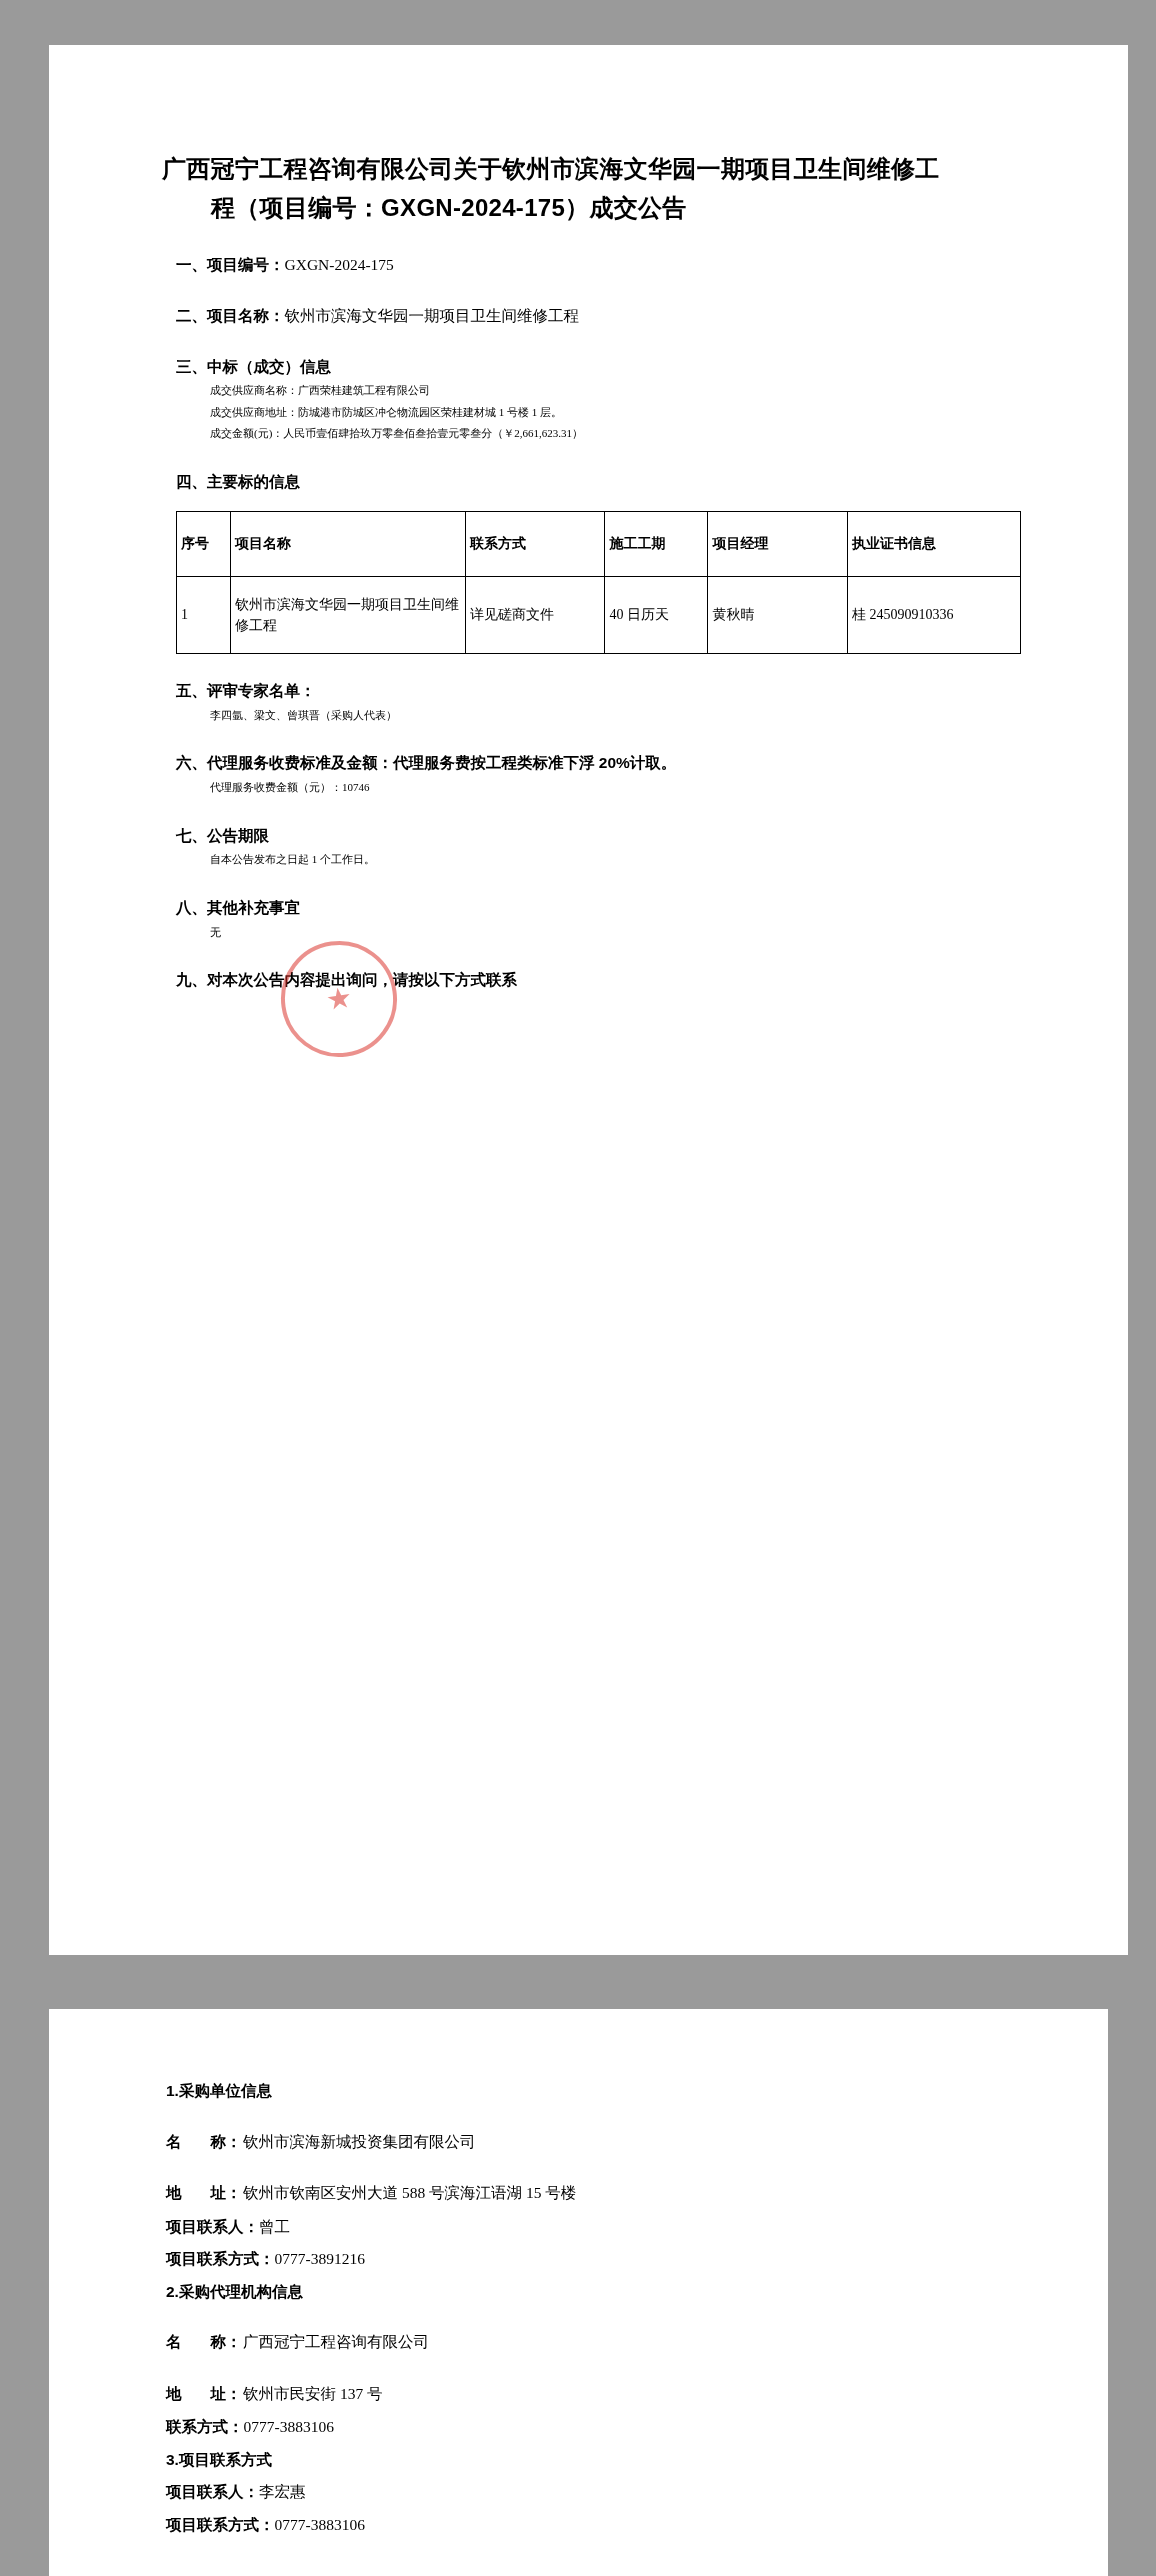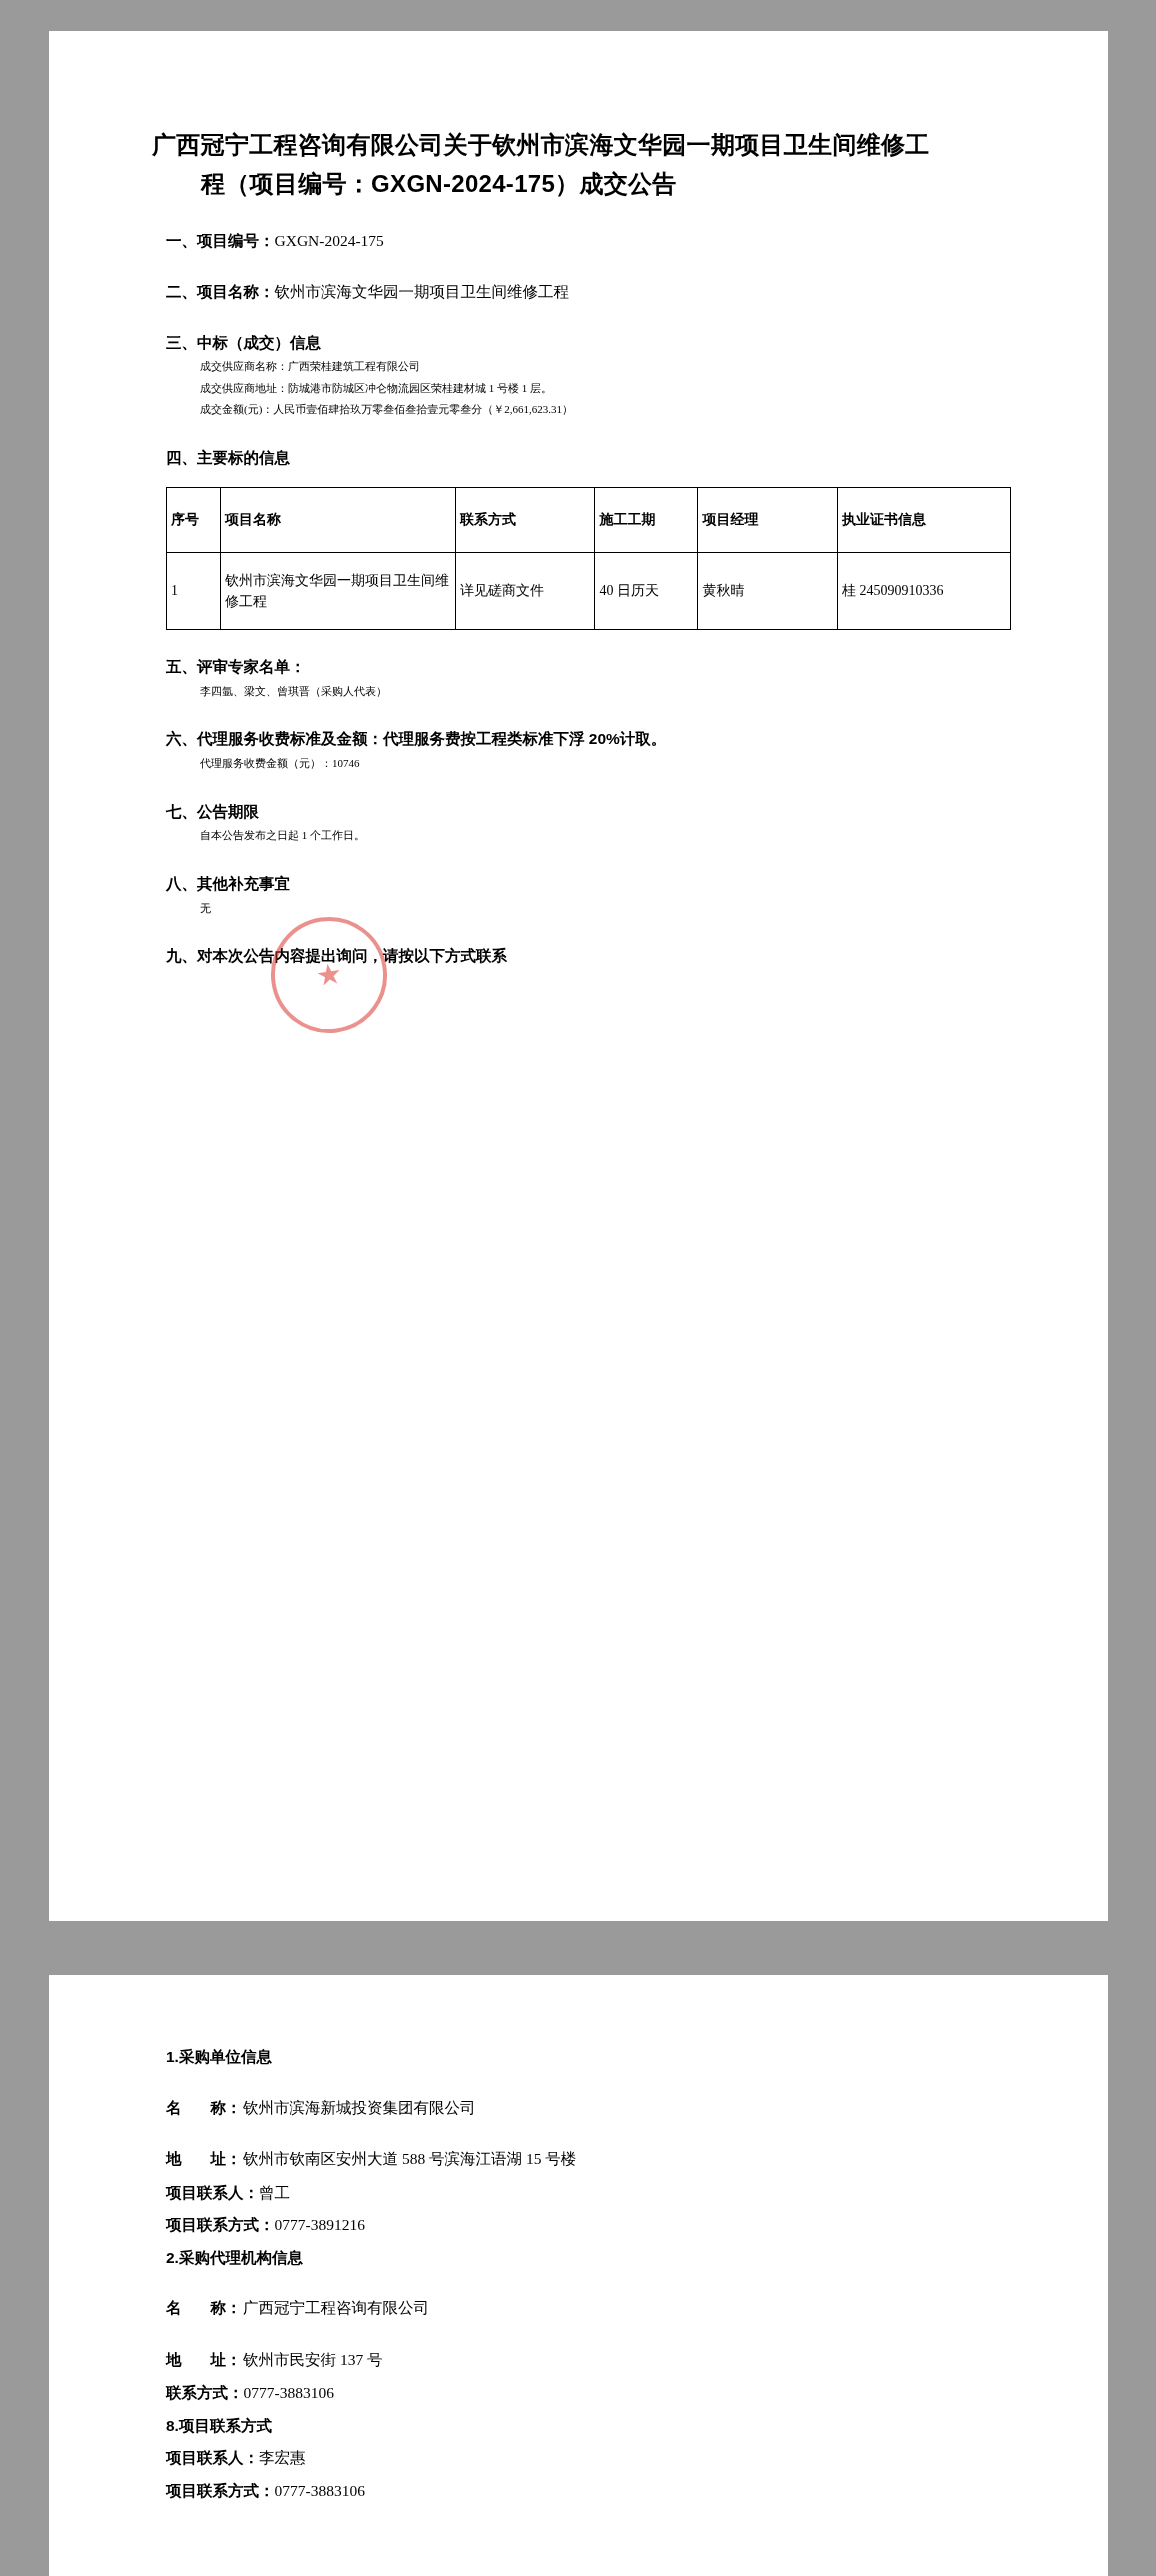--- a/index.html
+++ b/index.html
@@ -21,22 +21,22 @@
   .page {
     position: relative;
     background: #ffffff;
     margin: 0 auto;
     overflow: hidden;
   }
   .page1 {
     width: 1059px;
     height: 1890px;
     margin-left: 49px;
-    margin-top: 31px;
-    padding: 0;
+    margin-top: 45px;
+    padding: 10px;
   }
   .page-gap {
     height: 54px;
     background: #9a9a9a;
   }
   .page2 {
     width: 1059px;
     height: 1607px;
     margin-left: 49px;
     margin-bottom: 31px;
@@ -316,21 +316,21 @@
           </div>
           <div class="p2-row">
             <span class="kk"><span>地</span><span class="sp"></span><span>址：</span></span><span>钦州市民安街 137 号</span>
           </div>
           <div class="p2-row">
             <span class="k">联系方式：</span><span>0777-3883106</span>
           </div>
         </div>
 
         <div>
-          <div class="p2-head">8.项目联系方式</div>
+          <div class="p2-head">3.项目联系方式</div>
           <div class="p2-row">
             <span class="k">项目联系人：</span><span>李宏惠</span>
           </div>
           <div class="p2-row">
             <span class="k">项目联系方式：</span><span>0777-3883106</span>
           </div>
         </div>
 
       </div>
 

